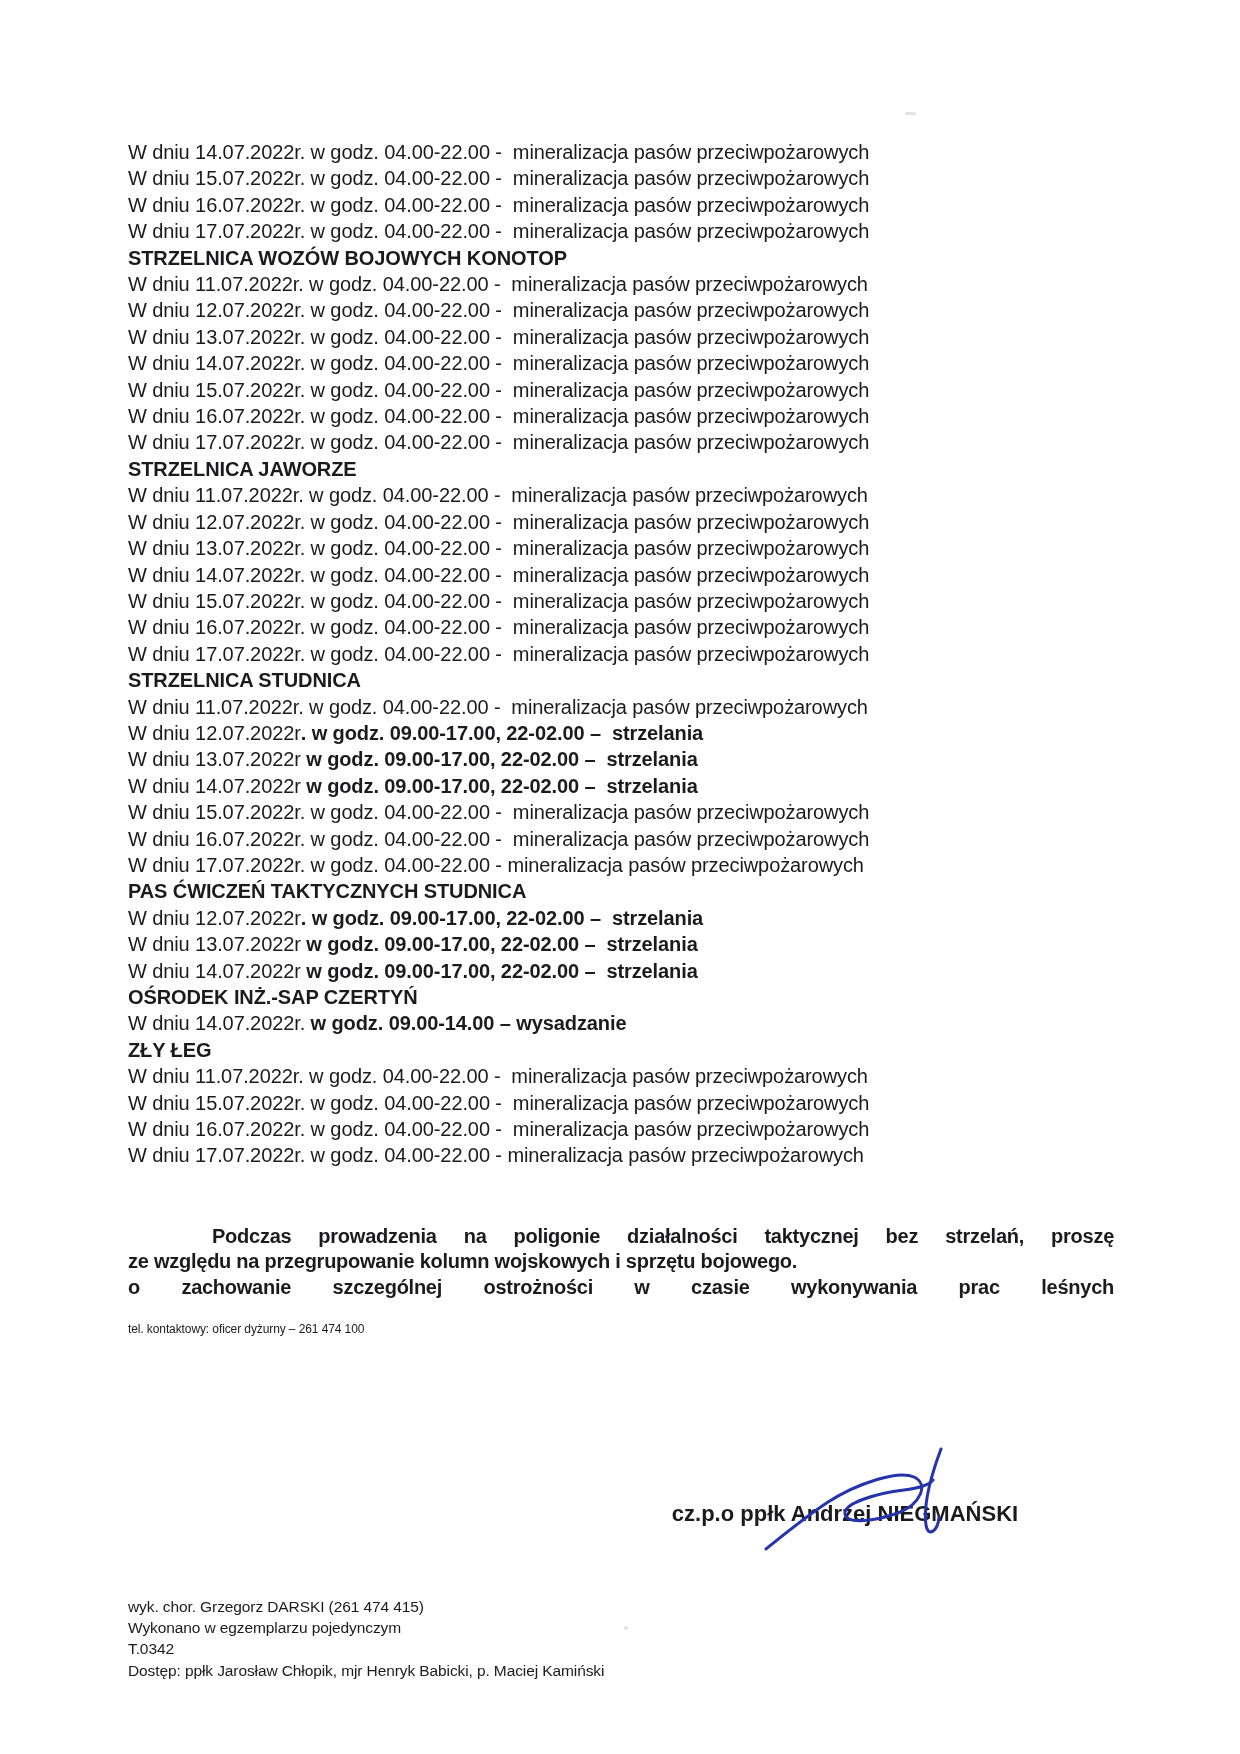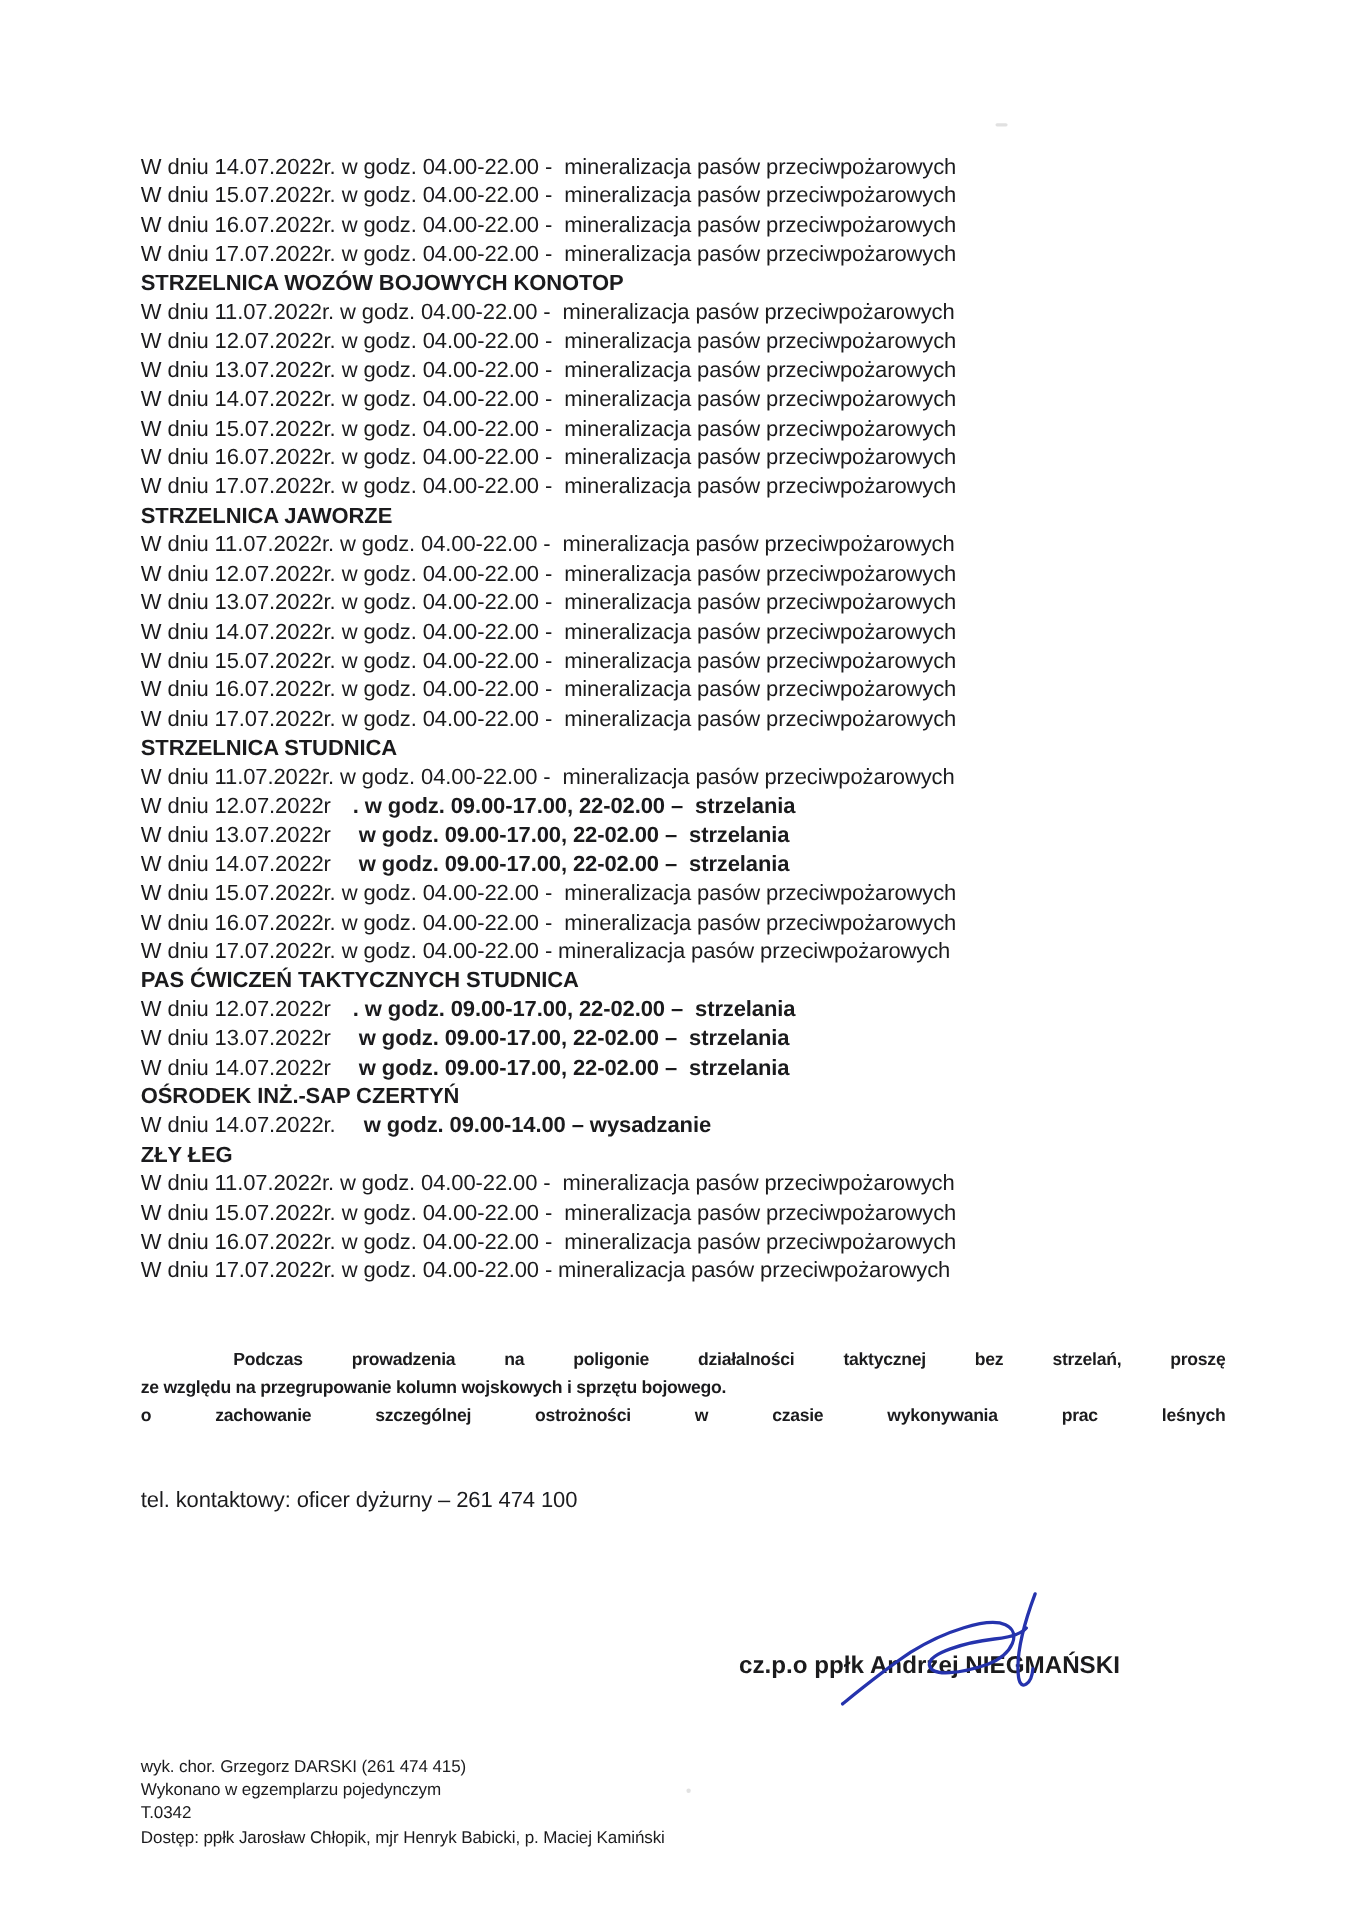--- a/index.html
+++ b/index.html
@@ -7,35 +7,35 @@
     position:relative; width:1240px; height:1754px; background:#ffffff;
     font-family:"Liberation Sans","DejaVu Sans",sans-serif; color:#1b1b1d;
     overflow:hidden;
   }
   
   .list {
     position:absolute; left:128px; top:139px;
     font-size:20px; line-height:26.4px; letter-spacing:-0.1px; white-space:pre;
   }
   .sec-header { font-weight:bold; }
-  .entry .b { font-weight:bold;margin-left:20px; }
+  .entry .b { font-weight:bold; }
   
   .para {
     position:absolute; left:128px; top:1224px; width:986px;
-    font-size:16px; line-height:25.4px; font-weight:bold; letter-spacing:-0.25px;
+    font-size:20px; line-height:25.4px; font-weight:bold; letter-spacing:-0.25px;
   }
   .nline { height:25.4px; overflow:hidden; }
   .jline { text-align:justify; }
   .jline::after { content:""; display:inline-block; width:100%; }
   .indent1 { text-indent:84px; }
   .indent2 { text-indent:112px; }
   
   .contact {
-    position:absolute; left:128px; top:1353px;
-    font-size:20px; letter-spacing:-0.1px;text-align:right;
+    position:absolute; left:128px; top:1322px;
+    font-size:12px; letter-spacing:-0.1px;text-align:right;
   }
   
   .sig {
     position:absolute; left:610px; top:1438px; width:470px;
     text-align:center; font-weight:bold;
   }
   .sig-title { font-size:22px; letter-spacing:0.8px; white-space:nowrap; }
   .sig-name  { font-size:22px; margin-top:63px; white-space:nowrap; }
   .sig svg { position:absolute; left:118px; top:8px; pointer-events:none; }
   

